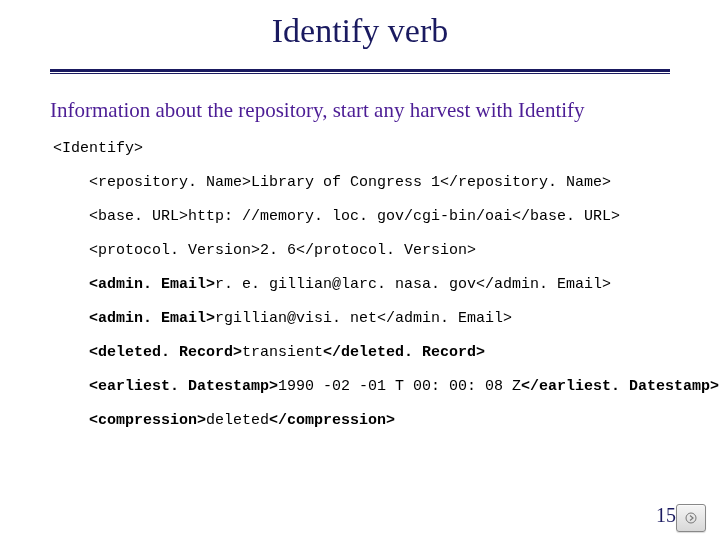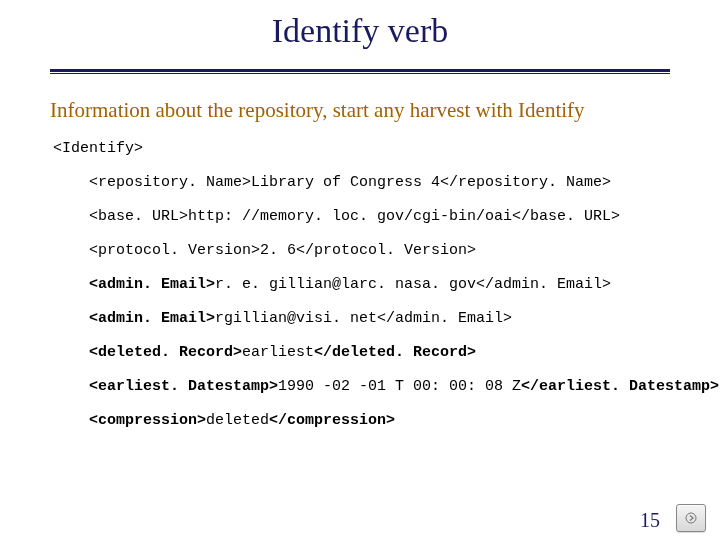--- a/index.html
+++ b/index.html
@@ -20,21 +20,21 @@
   }
   .title-rule {
     margin: 0 50px;
     border: none;
     border-top: 3px solid #1a1a60;
     border-bottom: 1px solid #1a1a60;
     height: 5px;
   }
   .subtitle {
     font-size: 21px;
-    color: #a16207;
+    color: #4c1d95;
     padding: 24px 50px 18px 50px;
   }
   .code-block {
     font-family: "Courier New", Courier, monospace;
     font-size: 15px;
     color: #000;
     padding-left: 10px;
   }
   .code-line {
     white-space: pre;
@@ -43,22 +43,21 @@
     margin-left: 43px;
   }
   .indent {
     padding-left: 36px;
   }
   .footer {
     position: absolute;
     bottom: 8px;
     right: 14px;
     display: flex;
-    align-items: flex-end;
-    gap: 16px;
+    align-items: flex-start;
   }
   .page-num {
     font-size: 20px;
     color: #1a1a60;
     font-family: "Times New Roman", Times, serif;
   }
   .nav-btn {
     width: 30px;
     height: 28px;
     border: 1px solid #888;
@@ -76,31 +75,31 @@
 <body>
 
 <div class="title">Identify verb</div>
 <hr class="title-rule">
 
 <div class="subtitle">Information about the repository, start any harvest with Identify</div>
 
 <div class="code-block">
   <div class="code-line">&lt;Identify&gt;</div>
 
-  <div class="code-line indent"><span>&lt;repository. Name&gt;</span><span>Library of Congress 4</span><span>&lt;/repository. Name&gt;</span></div>
+  <div class="code-line indent"><span>&lt;repository. Name&gt;</span><span>Library of Congress 1</span><span>&lt;/repository. Name&gt;</span></div>
 
   <div class="code-line indent"><span>&lt;base. URL&gt;</span><span>http: //memory. loc. gov/cgi-bin/oai</span><span>&lt;/base. URL&gt;</span></div>
 
   <div class="code-line indent"><span>&lt;protocol. Version&gt;</span><span>2. 6</span><span>&lt;/protocol. Version&gt;</span></div>
 
   <div class="code-line indent"><b>&lt;admin. Email&gt;</b><span>r. e. gillian@larc. nasa. gov</span><span>&lt;/admin. Email&gt;</span></div>
 
   <div class="code-line indent"><b>&lt;admin. Email&gt;</b><span>rgillian@visi. net</span><span>&lt;/admin. Email&gt;</span></div>
 
-  <div class="code-line indent"><b>&lt;deleted. Record&gt;</b><span>earliest</span><b>&lt;/deleted. Record&gt;</b></div>
+  <div class="code-line indent"><b>&lt;deleted. Record&gt;</b><span>transient</span><b>&lt;/deleted. Record&gt;</b></div>
 
   <div class="code-line indent"><b>&lt;earliest. Datestamp&gt;</b><span>1990 -02 -01 T 00: 00: 08 Z</span><b>&lt;/earliest. Datestamp&gt;</b></div>
 
 
   <div class="code-line indent"><b>&lt;compression&gt;</b><span>deleted</span><b>&lt;/compression&gt;</b></div>
 </div>
 
 <div class="footer">
   <span class="page-num">15</span>
   <div class="nav-btn">

